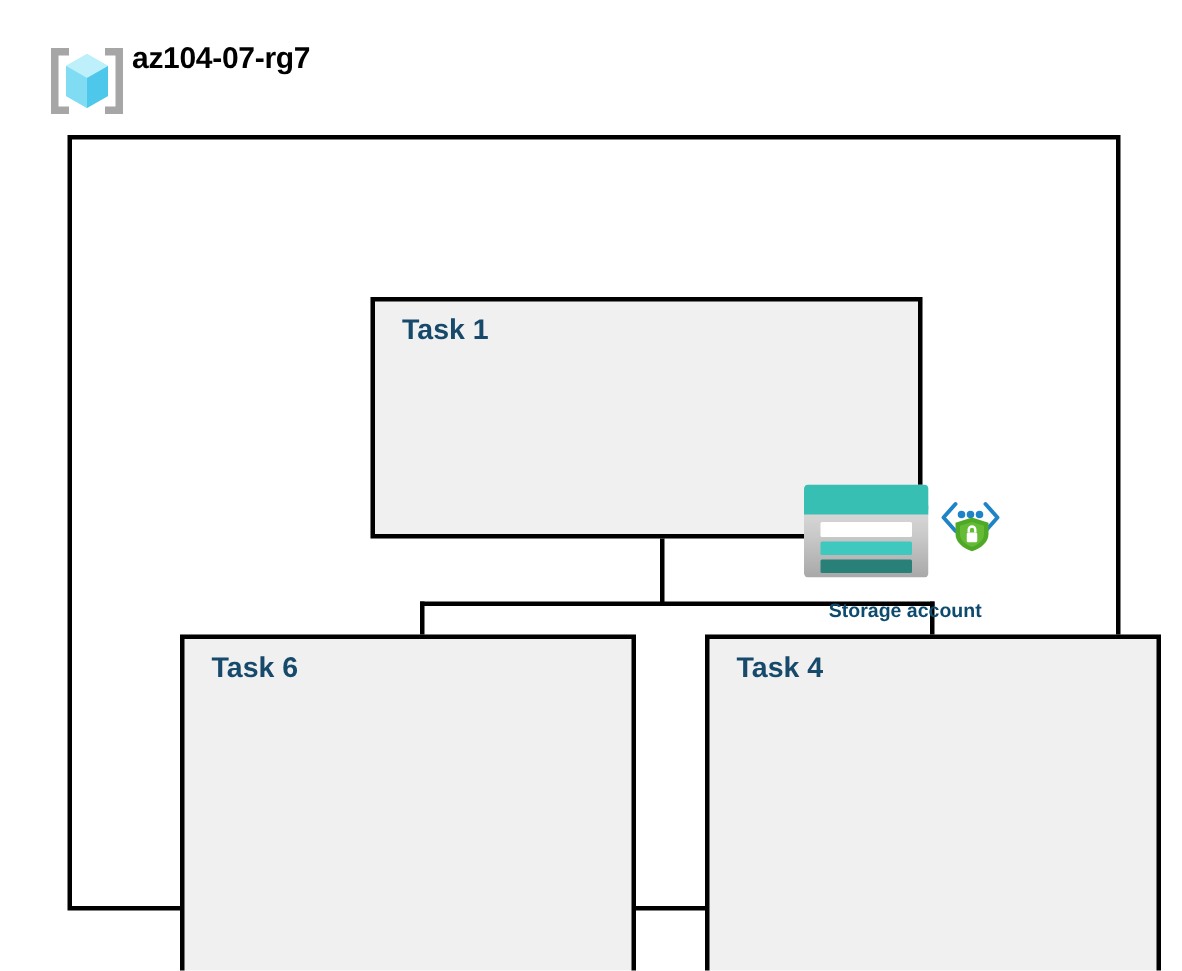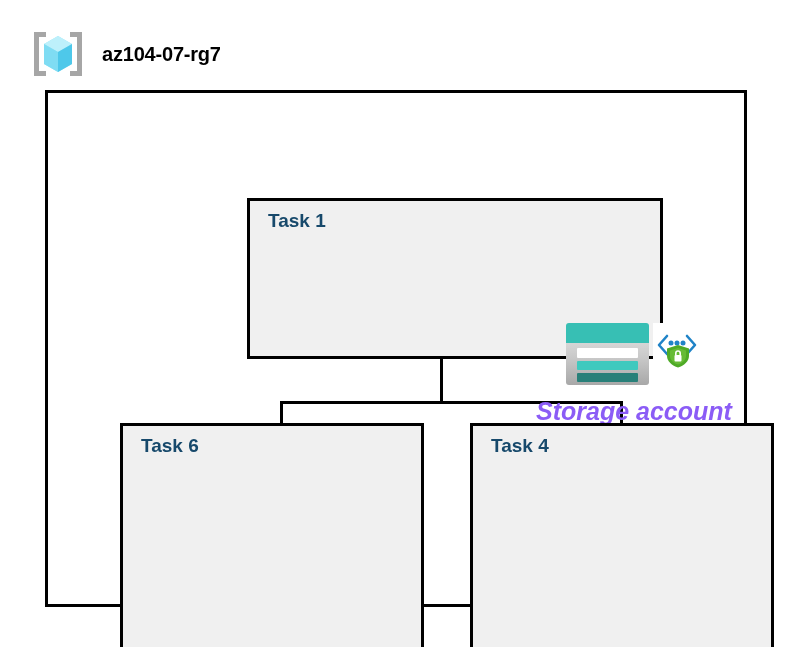--- a/index.html
+++ b/index.html
@@ -14,22 +14,22 @@
     font-family: "Liberation Sans", sans-serif;
     overflow: hidden;
   }
 
   
   #rg-header {
     position: absolute;
     left: 30px;
     top: 28px;
     display: flex;
-    align-items: center;
-    gap: 16px;
+    align-items: flex-start;
+    gap: 2px;
   }
   #rg-icon {
     width: 56px;
     height: 52px;
     display: block;
   }
   #rg-title {
     font-size: 20px;
     font-weight: bold;
     color: #000000;
@@ -49,21 +49,21 @@
     box-sizing: border-box;
   }
 
   
   .task-box {
     position: absolute;
     background: #f0f0f0;
     border: 3px solid #000000;
     box-sizing: border-box;
   }
-  #task1-box { left: 199px; top: 105px; width: 416px; height: 161px; }
+  #task1-box { left: 199px; top: 105px; width: 368px; height: 161px; }
   #task2-box { left: 72px;  top: 330px; width: 304px; height: 245px; }
   #task3-box { left: 422px; top: 330px; width: 304px; height: 245px; }
 
   .task-label {
     position: absolute;
     left: 18px;
     top: 9px;
     font-size: 19px;
     font-weight: bold;
     color: #17496b;
@@ -71,26 +71,25 @@
   }
 
   
   .node {
     position: absolute;
     display: flex;
     flex-direction: column;
     align-items: center;
   }
   .node-caption {
-    font-size: 25px;
+    font-size: 13px;
     font-weight: bold;
-    color: #8b5cf6;
+    color: #0c4a6e;
     white-space: nowrap;
     line-height: 1;
-    font-style: italic;
   }
 
   
   #node-storage  { left: 286px; top: 122px; }
 
   #node-storage .icon-row {
     display: flex;
     align-items: flex-start;
     gap: 4px;
     margin-bottom: 10px;

